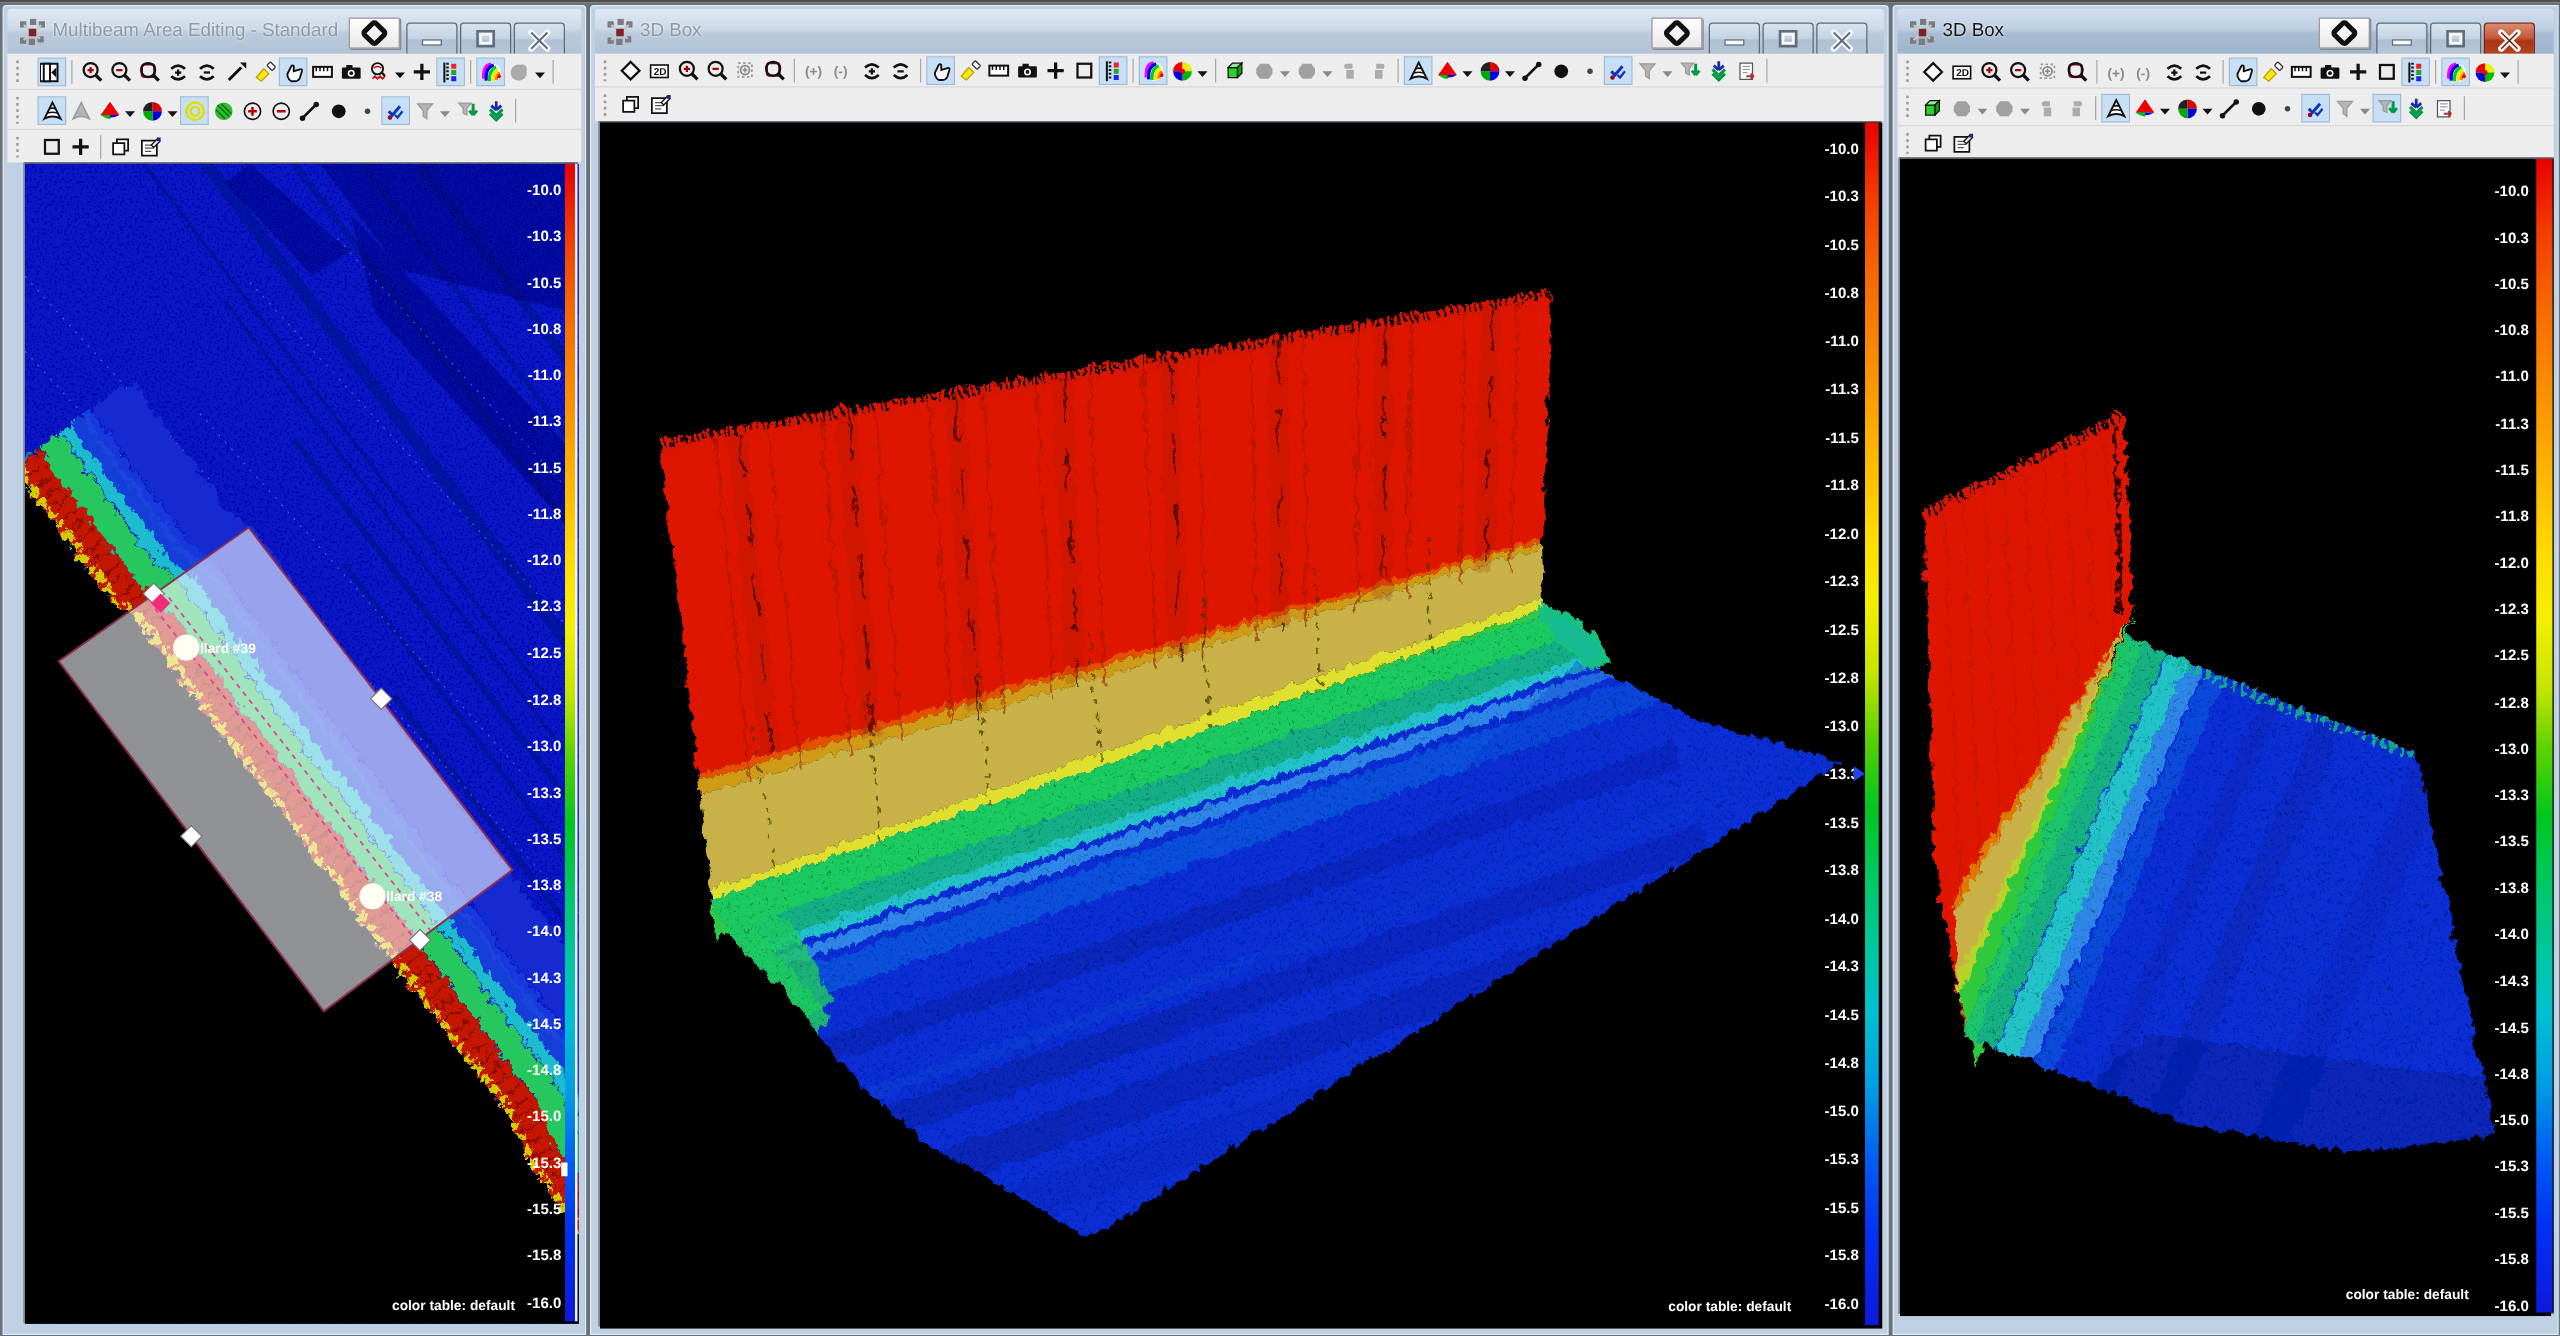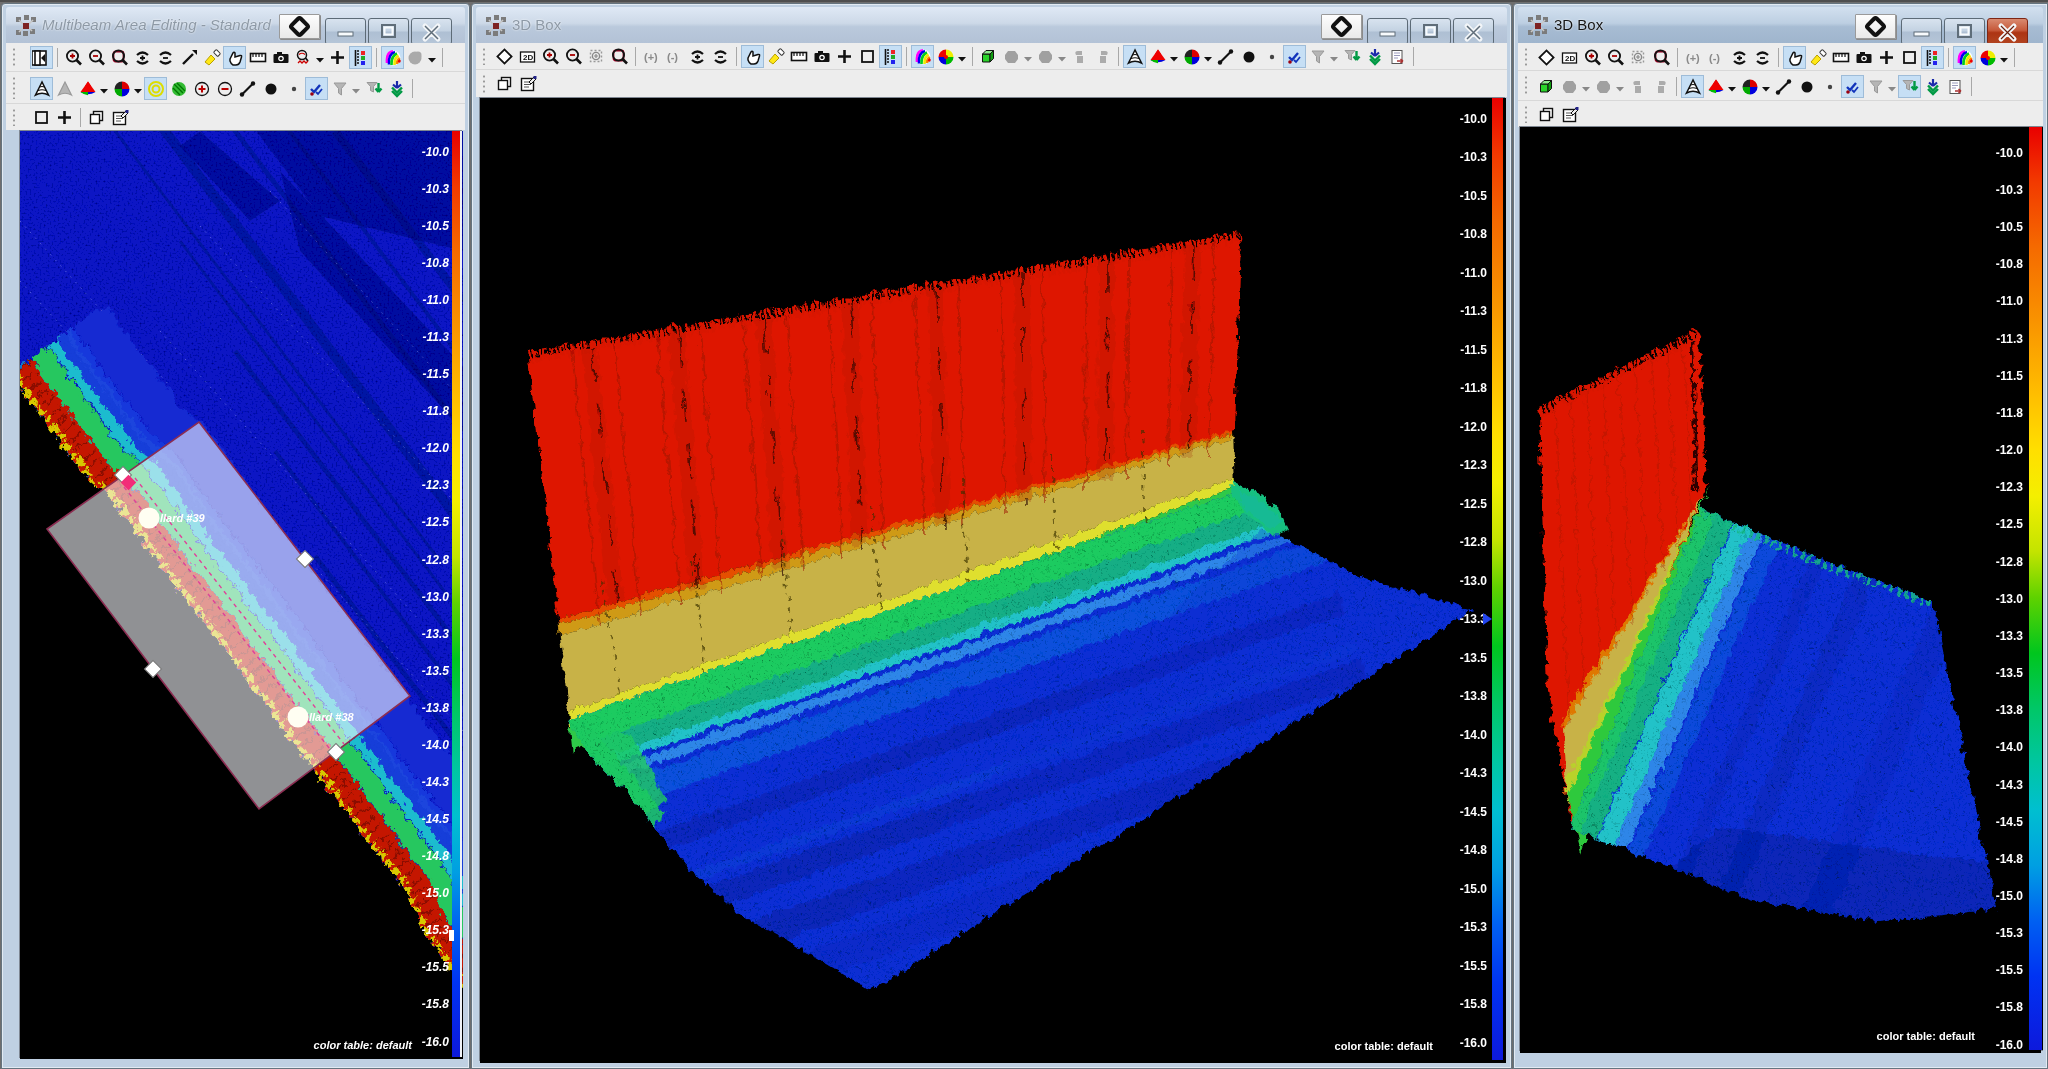--- a/index.html
+++ b/index.html
@@ -244,21 +244,21 @@
 <g id="s-fan">
           <path d="M10,10 L10,2.5 A7.5,7.5 0 0 0 2.5,10 Z" fill="#e00"></path>
           <path d="M10,10 L10,2.5 A7.5,7.5 0 0 1 17.5,10 Z" fill="#ee0"></path>
           <path d="M10,10 L17.5,10 A7.5,7.5 0 0 1 10,17.5 Z" fill="#0b0"></path>
           <path d="M10,10 L2.5,10 A7.5,7.5 0 0 0 10,17.5 Z" fill="#00d"></path>
           <circle cx="10" cy="10" r="2" fill="#e00"></circle>
         </g>
 </defs>
 </svg>
 
-<div class="win" id="w1" style="left:1px;width:469px;font-style:italic;">
+<div class="win" id="w1" style="left:1px;width:469px;">
   <div class="tbar">
     <svg class="ticon" viewBox="0 0 22 22">
           <g fill="#7b7b7b">
             <rect x="1" y="2" width="5" height="5"></rect>
             <rect x="9" y="0" width="5" height="5"></rect>
             <rect x="16" y="2" width="5" height="5"></rect>
             <rect x="1" y="15" width="5" height="5"></rect>
             <rect x="8" y="16" width="5" height="5"></rect>
             <rect x="15" y="14" width="5" height="5"></rect>
           </g>

